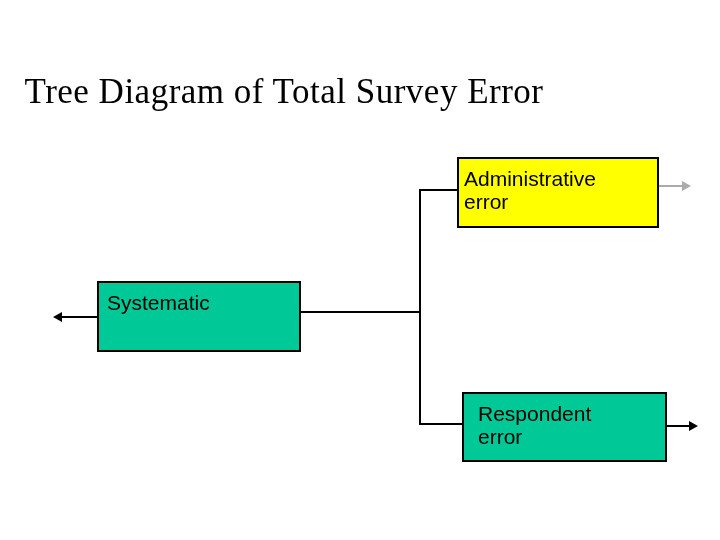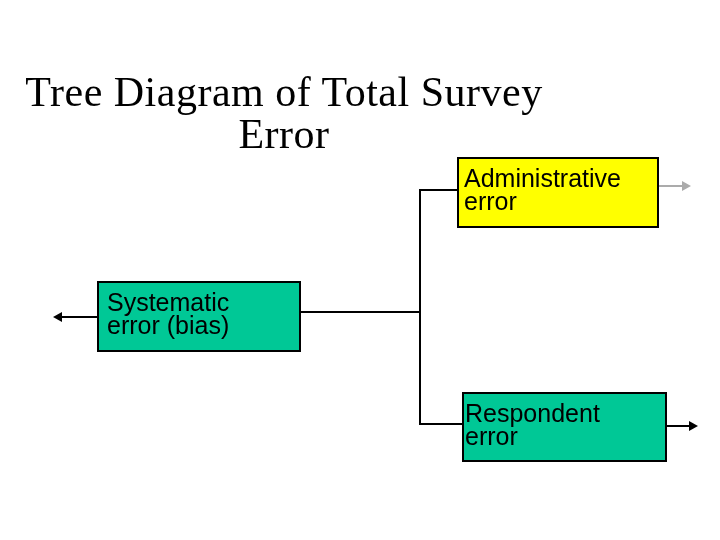--- a/index.html
+++ b/index.html
@@ -10,37 +10,37 @@
     overflow:hidden;
     font-family:"Liberation Sans", sans-serif;
   }
   .title{
     position:absolute;
     top:71px;left:0;width:568px;
     margin:0;
     text-align:center;
     font-family:"Liberation Serif", serif;
     font-weight:normal;
-    font-size:42px;
+    font-size:35px;
     line-height:42px;
     color:#000000;
     letter-spacing:0.5px;
   }
   .node{
     position:absolute;
     box-sizing:border-box;
     border:2px solid #000000;
     color:#000000;
-    font-size:25px;
+    font-size:21px;
     line-height:23px;
     padding:8px 4px 0 5px;
   }
   .node-admin{left:457px;top:157px;width:202px;height:71px;background:#ffff00;}
   .node-sys{left:97px;top:281px;width:204px;height:71px;background:#00c896;padding-left:8px;}
-  .node-resp{left:462px;top:392px;width:205px;height:70px;background:#00c896;padding-left:1px;}
+  .node-resp{left:462px;top:392px;width:205px;height:70px;background:#00c896;padding-left:14px;}
   .line{position:absolute;background:#000000;}
   .conn-admin-h{left:420px;top:189px;width:37px;height:2px;}
   .conn-trunk-v{left:419px;top:189px;width:2px;height:236px;}
   .conn-sys-h{left:300px;top:311px;width:120px;height:2px;}
   .conn-resp-h{left:420px;top:423px;width:42px;height:2px;}
   .arrow{position:absolute;}
   .arrow .shaft{position:absolute;height:2px;top:4px;left:0;}
   .head{position:absolute;width:0;height:0;top:0;}
   
   .arrow-admin{left:659px;top:181px;width:32px;height:10px;}
@@ -80,21 +80,20 @@
     <div class="head"></div>
   </div>
 
   <div class="node node-admin" style="background-color: rgb(255, 255, 0);">
     <div>Administrative</div>
     <div>error</div>
   </div>
 
   <div class="node node-sys" style="background-color: rgb(0, 200, 150);">
     <div>Systematic</div>
-    <div>error (bias)</div>
   </div>
 
   <div class="node node-resp" style="background-color: rgb(0, 200, 150);">
     <div>Respondent</div>
     <div>error</div>
   </div>
 
 </div>
 
 </body></html>

